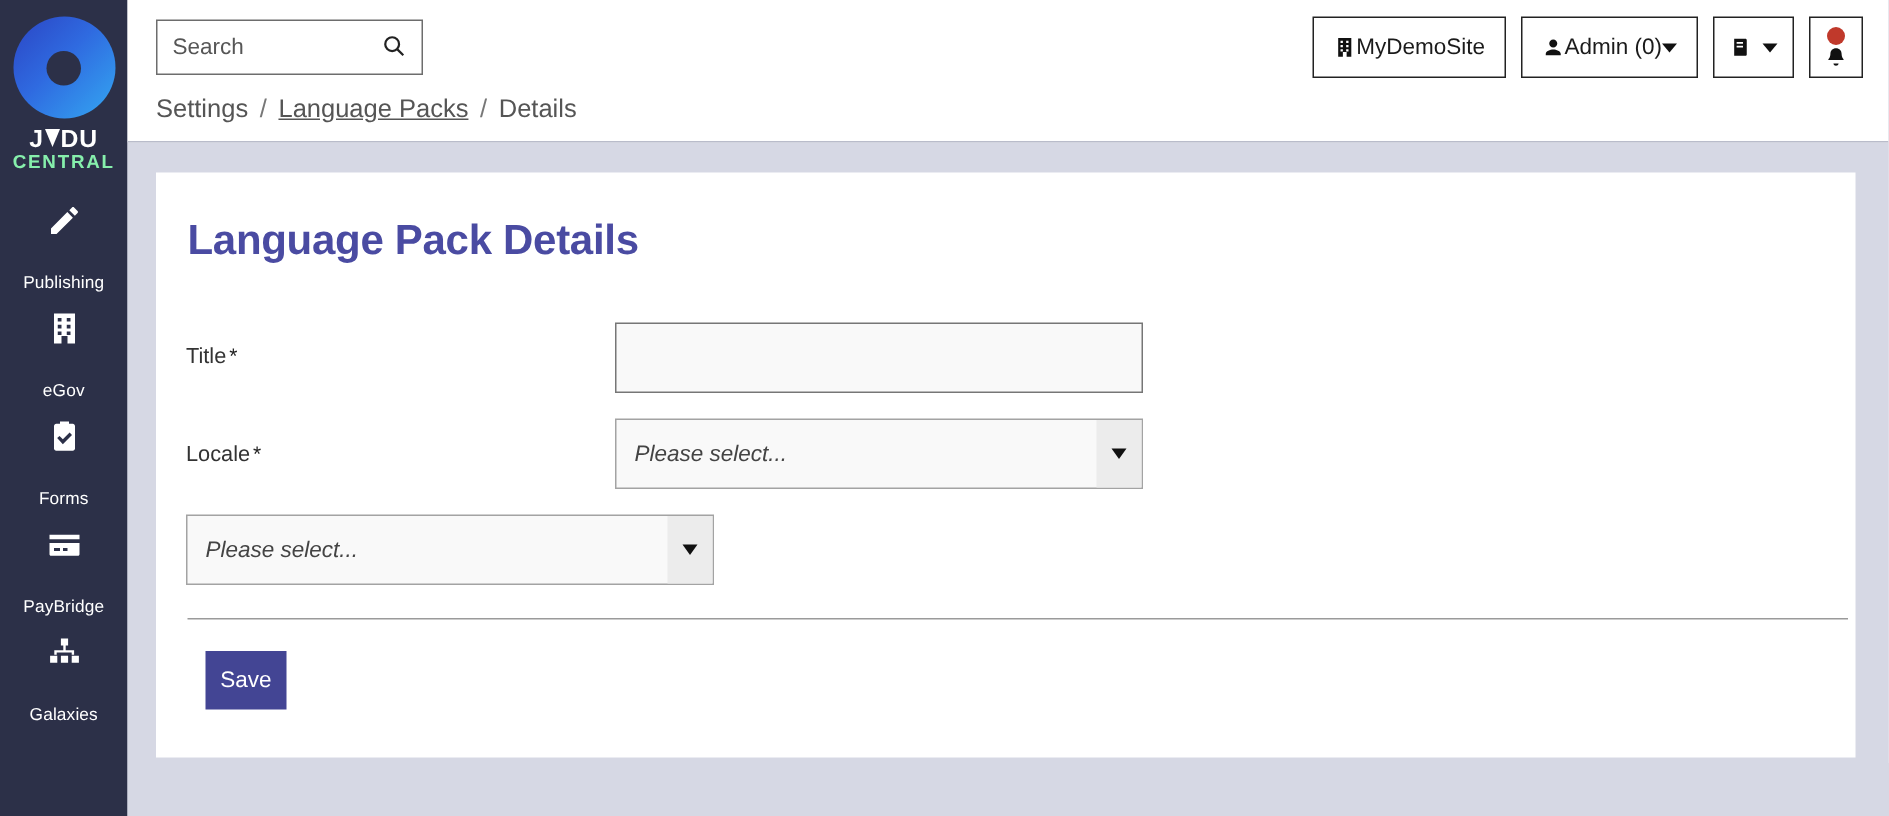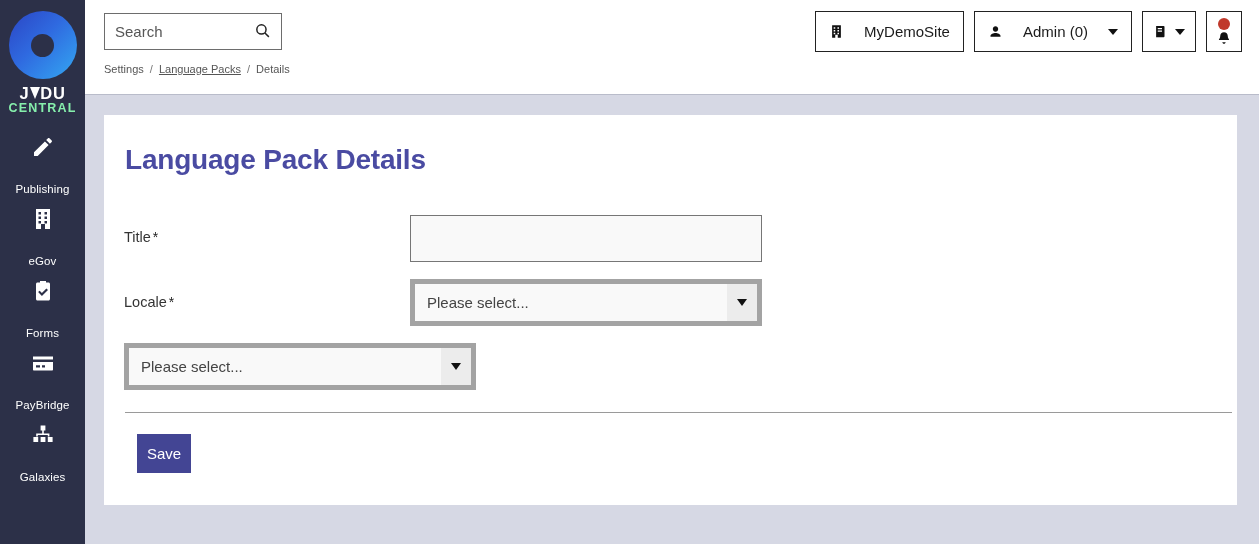--- a/index.html
+++ b/index.html
@@ -73,33 +73,33 @@
   }
   .search-input::placeholder { color: #565656; }
   .search-btn {
     width: 34px; height: 100%; border: 0; background: transparent;
     display: flex; align-items: center; justify-content: center; cursor: pointer;
   }
   .search-btn svg { width: 17px; height: 17px; stroke: #222; fill: none; stroke-width: 2.1; }
 
   .breadcrumb {
     position: absolute; left: 19px; top: 63px;
-    font-size: 11px; color: #555; white-space: nowrap;
+    font-size: 17px; color: #555; white-space: nowrap;
   }
   .breadcrumb .crumb { color: #555; }
   .breadcrumb .crumb.link { text-decoration: underline; cursor: pointer; }
   .breadcrumb .sep { color: #777; margin: 0 3px; }
 
   .topright {
     position: absolute; right: 17px; top: 11px;
     display: flex; align-items: stretch; gap: 10px; height: 41px;
   }
   .tbtn {
     border: 1px solid #222; background: #fff; height: 41px;
-    display: flex; align-items: center; gap: 20px;
+    display: flex; align-items: center; gap: 0;
     padding: 0 13px; cursor: pointer;
     font-family: "Liberation Sans", sans-serif; font-size: 15px; color: #1b1b1b;
     white-space: nowrap;
   }
   .tbtn svg { fill: #111; display: block; }
   .tbtn .caret {
     width: 0; height: 0; border-left: 5px solid transparent;
     border-right: 5px solid transparent; border-top: 6px solid #111;
   }
   .tbtn.icon-only { padding: 0 10px; gap: 7px; }
@@ -137,22 +137,22 @@
 
   .ctrl { width: 352px; }
   .text-input {
     width: 352px; height: 47px;
     border: 1px solid #767676; background: #f9f9f9;
     font-family: "Liberation Sans", sans-serif; font-size: 15px; color: #222;
     padding: 0 11px; outline: none;
   }
   .select {
     width: 352px; height: 47px;
-    border: 5px solid #a3a3a3; background: #f9f9f9;
-    display: flex; align-items: center; cursor: pointer; position: relative;
+    border: 1px solid #a3a3a3; background: #f9f9f9;
+    display: flex; align-items: center; cursor: pointer; position: relative; font-style: italic;
   }
   .select .sel-text {
     flex: 1 1 auto; padding: 0 12px; font-size: 15px; color: #444;
     white-space: nowrap; overflow: hidden;
   }
   .select .sel-arrow {
     width: 30px; height: 100%; background: #ececec;
     display: flex; align-items: center; justify-content: center;
     flex: 0 0 30px;
   }

